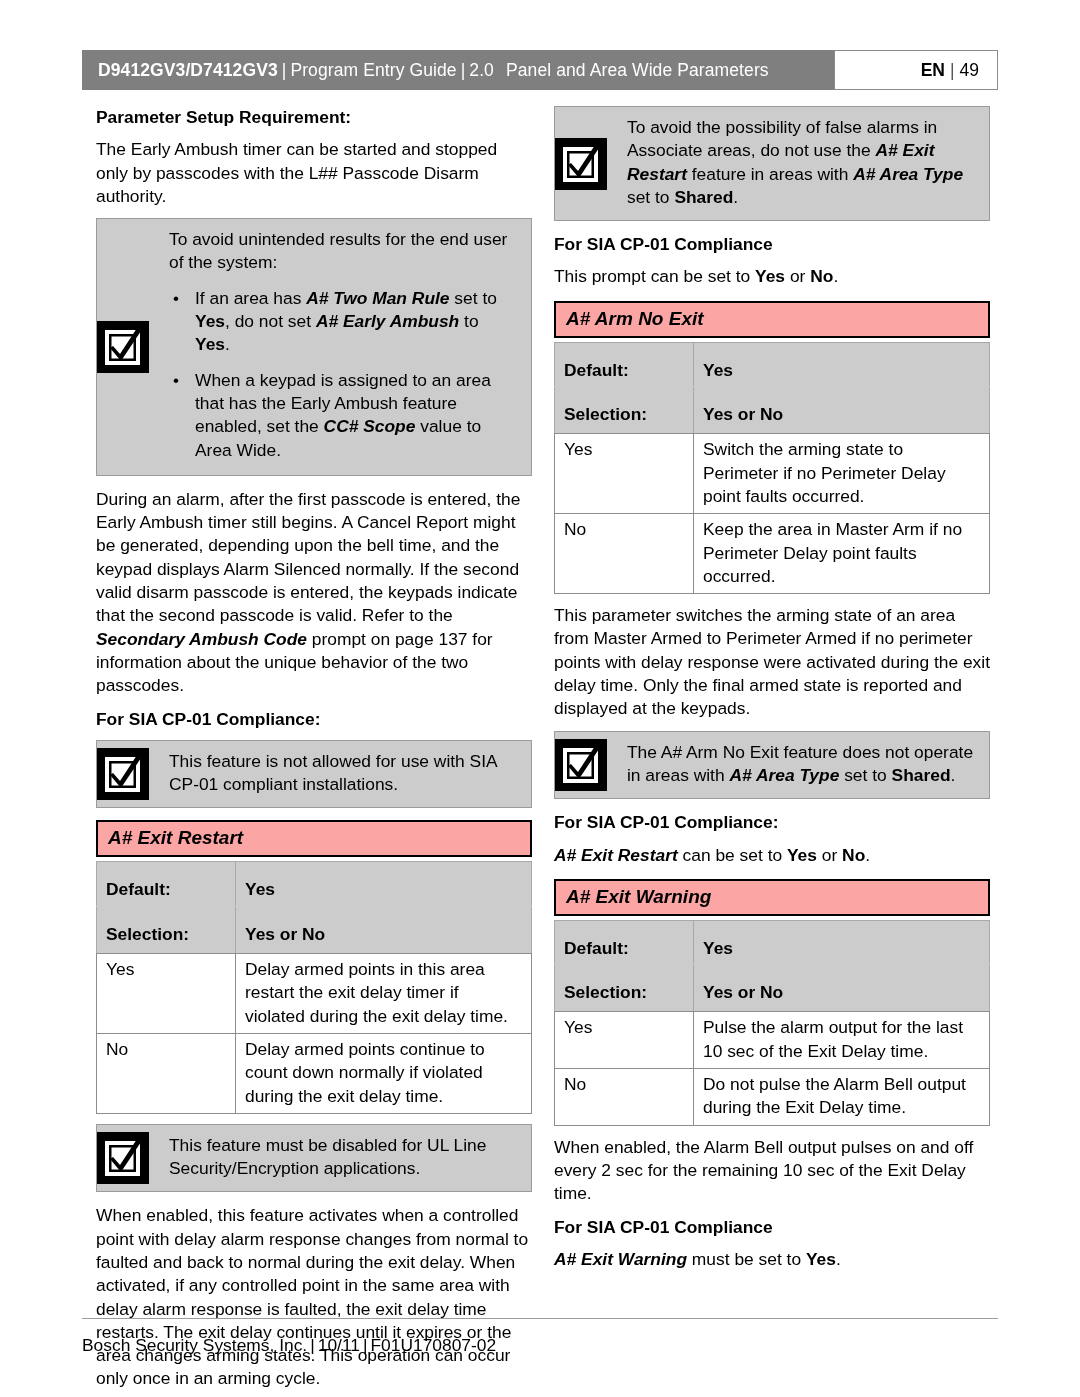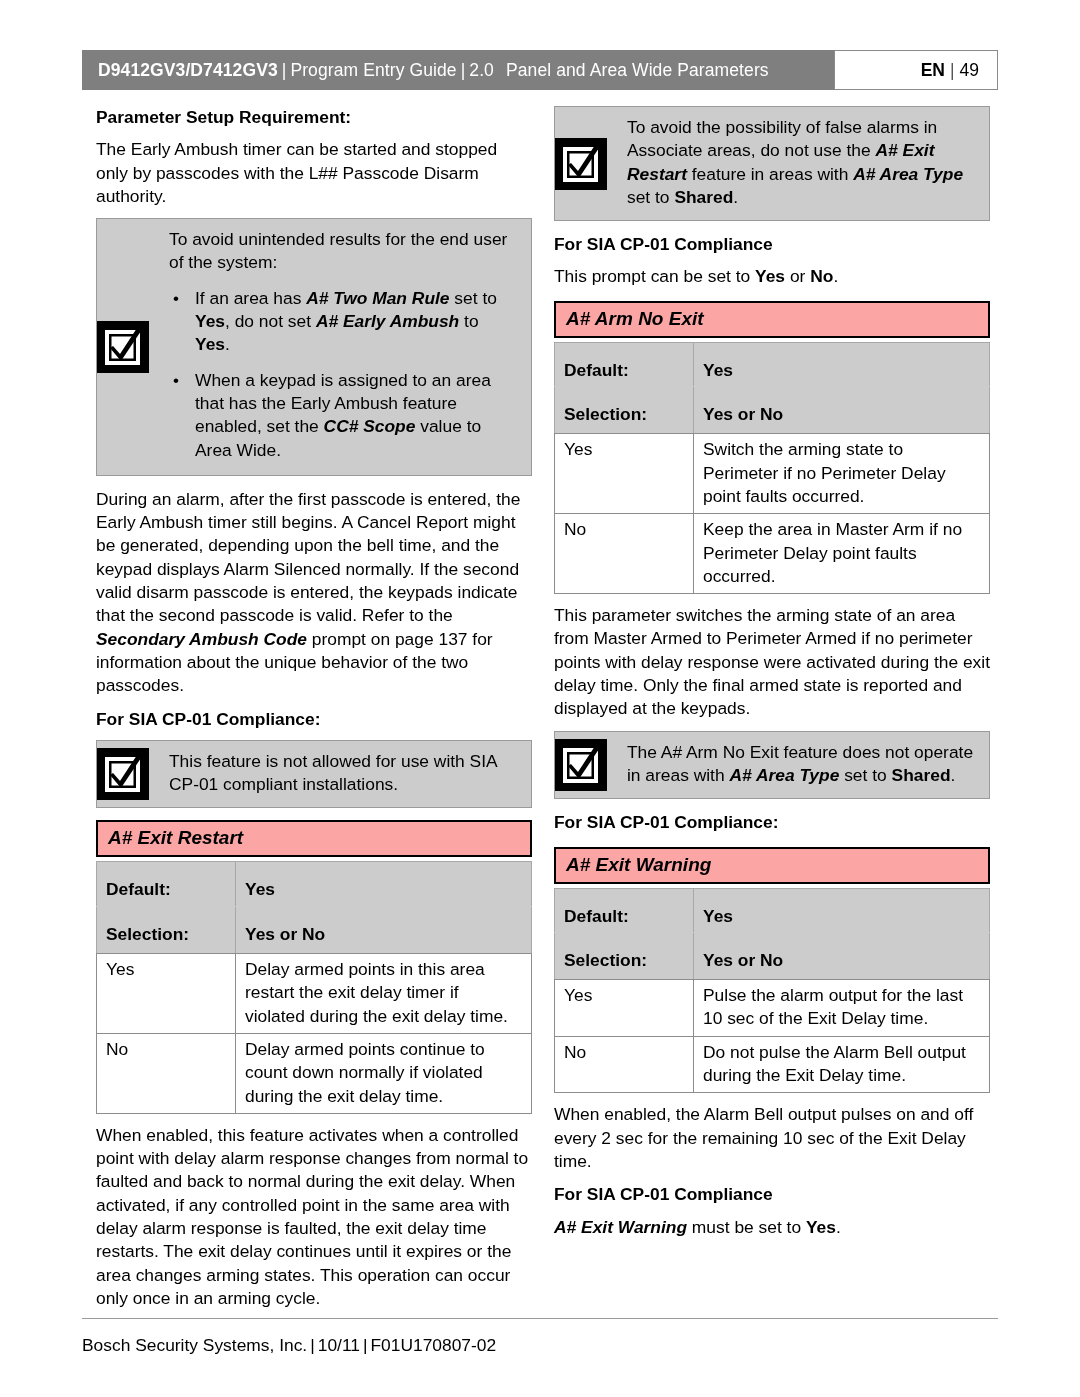--- a/index.html
+++ b/index.html
@@ -270,20 +270,34 @@
         <td class="k">Yes</td>
         <td>Delay armed points in this area restart the exit delay timer if violated during the exit delay time.</td>
       </tr>
       <tr>
         <td class="k">No</td>
         <td>Delay armed points continue to count down normally if violated during the exit delay time.</td>
       </tr>
     </tbody>
       </table>
 
+    <div class="notice">
+      <div class="notice-icon">
+        <svg width="52" height="52" viewBox="0 0 52 52" aria-hidden="true">
+          <rect x="0" y="0" width="52" height="52" fill="#000000"></rect>
+          <rect x="8" y="9" width="35" height="35" fill="#ffffff"></rect>
+          <rect x="12" y="13" width="27" height="27" fill="#000000"></rect>
+          <rect x="14.5" y="15.5" width="22" height="22" fill="#ffffff"></rect>
+          <path d="M16 25 L23 33 L40 7 L44 10 L24 40 L13 27 Z" fill="#000000"></path>
+        </svg>
+      </div>
+      <div class="notice-body">
+        <p>This feature must be disabled for UL Line Security/Encryption applications.</p>
+      </div>
+    </div>
 
     <p>When enabled, this feature activates when a controlled point with delay alarm response changes from normal to faulted and back to normal during the exit delay. When activated, if any controlled point in the same area with delay alarm response is faulted, the exit delay time restarts. The exit delay continues until it expires or the area changes arming states. This operation can occur only once in an arming cycle.</p>
   </div>
 
   <div class="col col-right">
 
     <div class="notice" style="margin-top:0;">
       <div class="notice-icon">
         <svg width="52" height="52" viewBox="0 0 52 52" aria-hidden="true">
           <rect x="0" y="0" width="52" height="52" fill="#000000"></rect>
@@ -334,20 +348,21 @@
           <rect x="14.5" y="15.5" width="22" height="22" fill="#ffffff"></rect>
           <path d="M16 25 L23 33 L40 7 L44 10 L24 40 L13 27 Z" fill="#000000"></path>
         </svg>
       </div>
       <div class="notice-body">
         <p><span>The A# Arm No Exit feature does not operate in areas with </span><span class="bi">A# Area Type</span><span> set to </span><b>Shared</b><span>.</span></p>
       </div>
     </div>
 
     <div class="h-bold">For SIA CP-01 Compliance:</div>
+    <p><span class="bi">A# Exit Restart</span><span> can be set to </span><b>Yes</b><span> or </span><b>No</b><span>.</span></p>
 
     <div class="param-title">A# Exit Warning</div>
     <table class="param">
       <tbody>
           <tr class="hdr">
         <td class="k">Default:</td>
         <td>Yes</td>
       </tr>
       <tr class="hdr last">
         <td class="k">Selection:</td>

